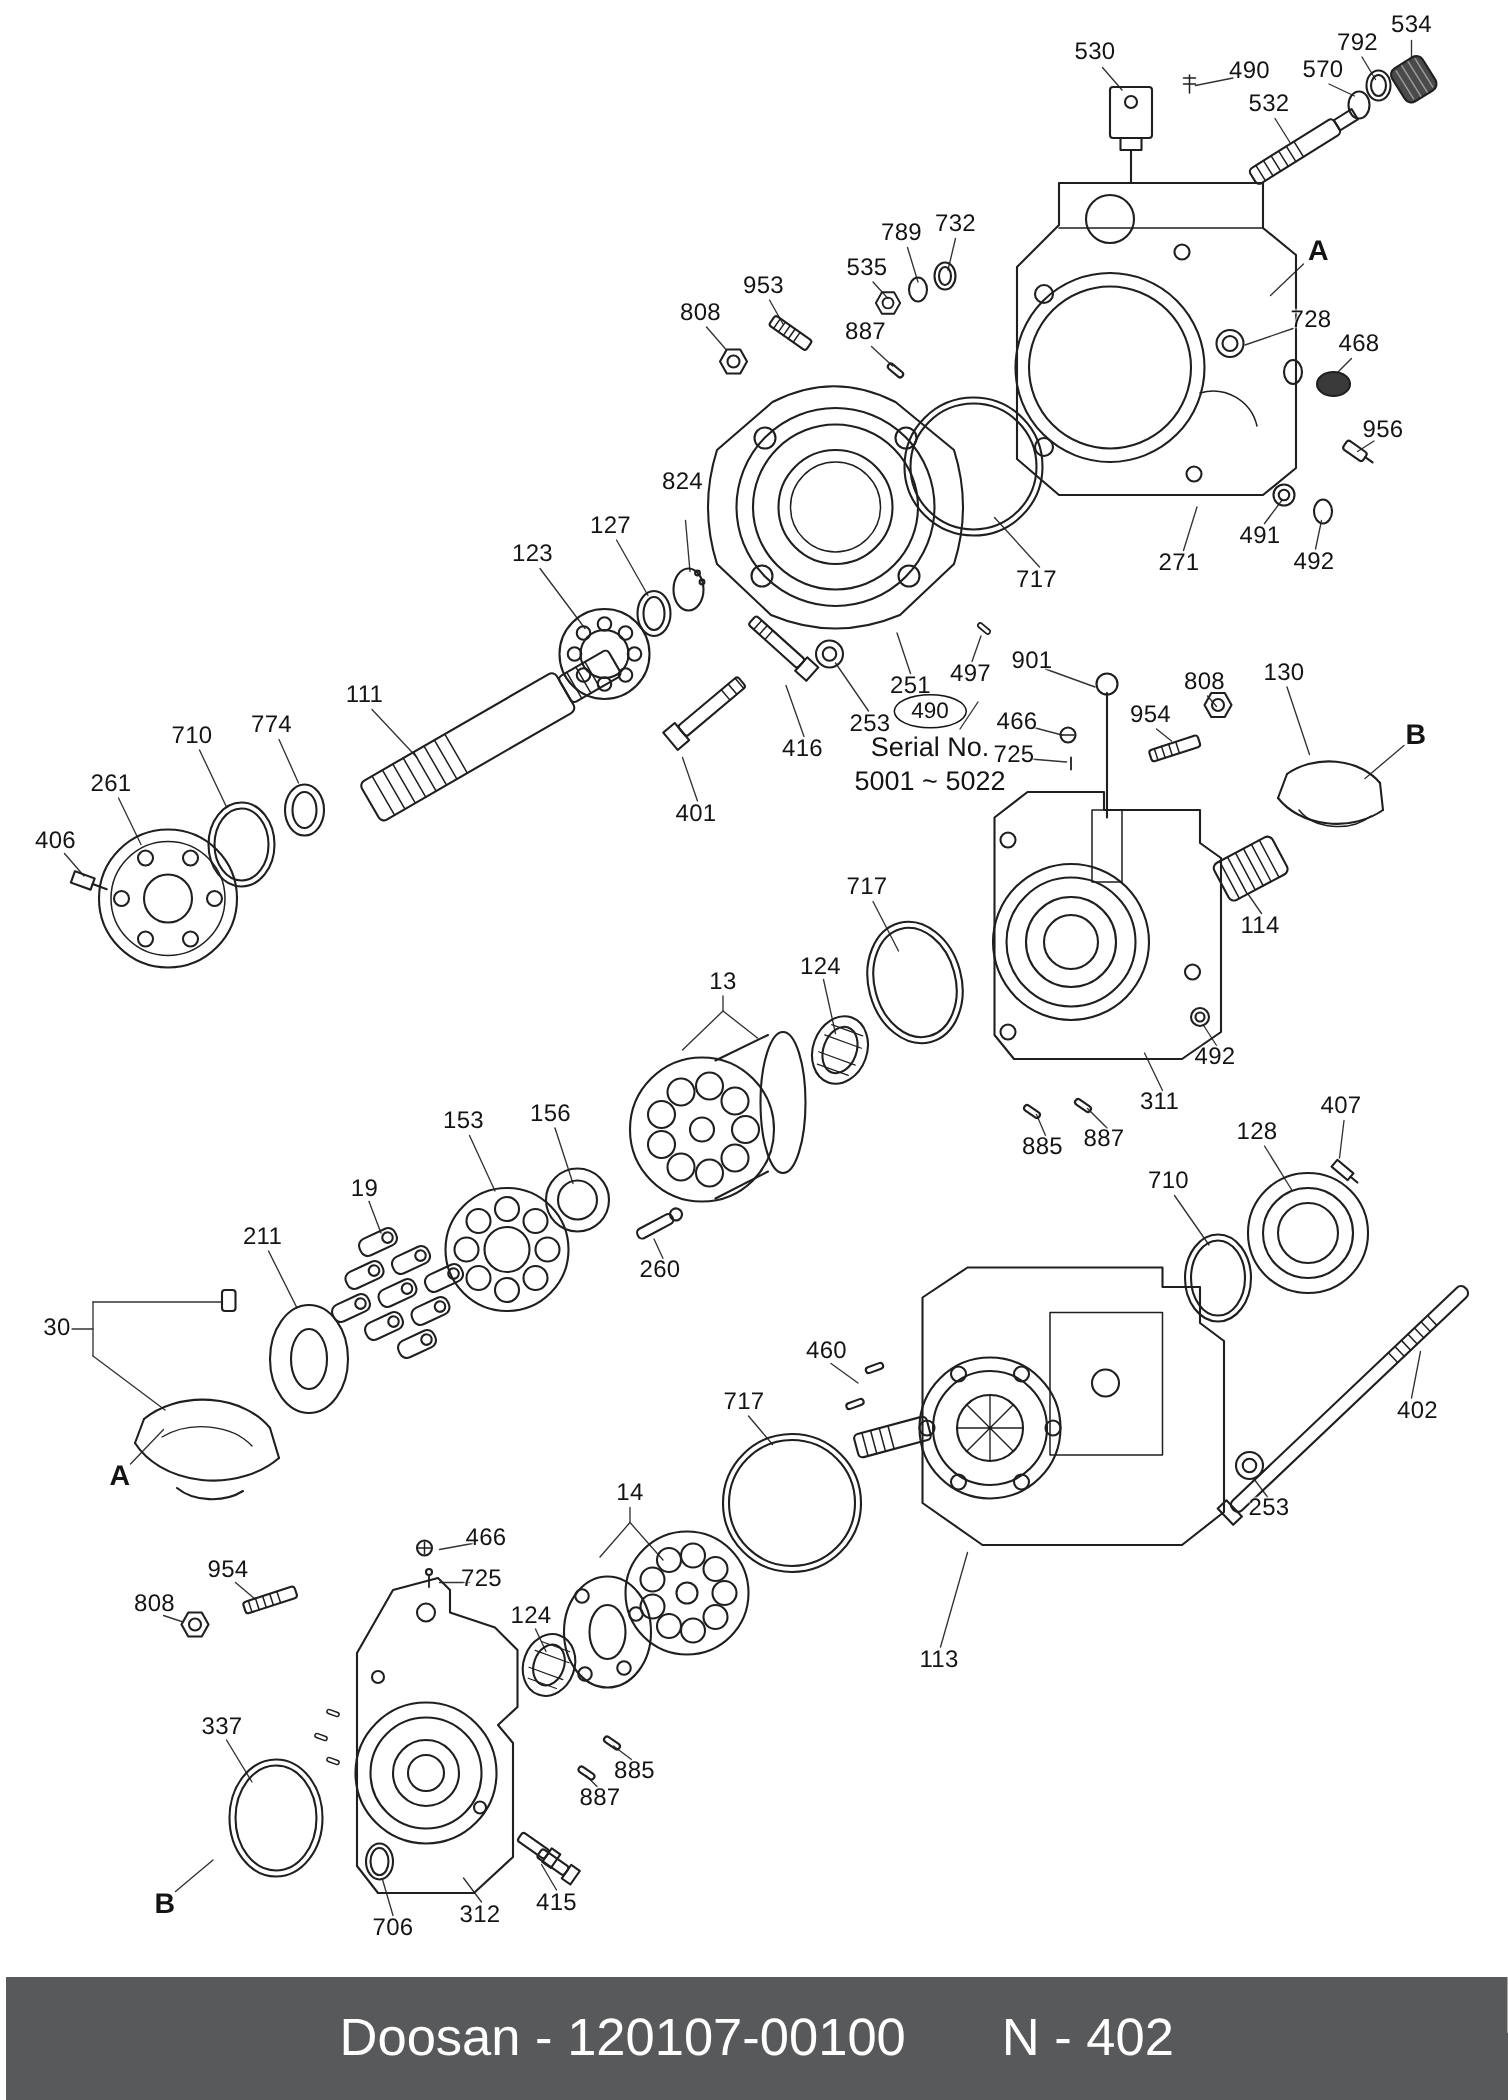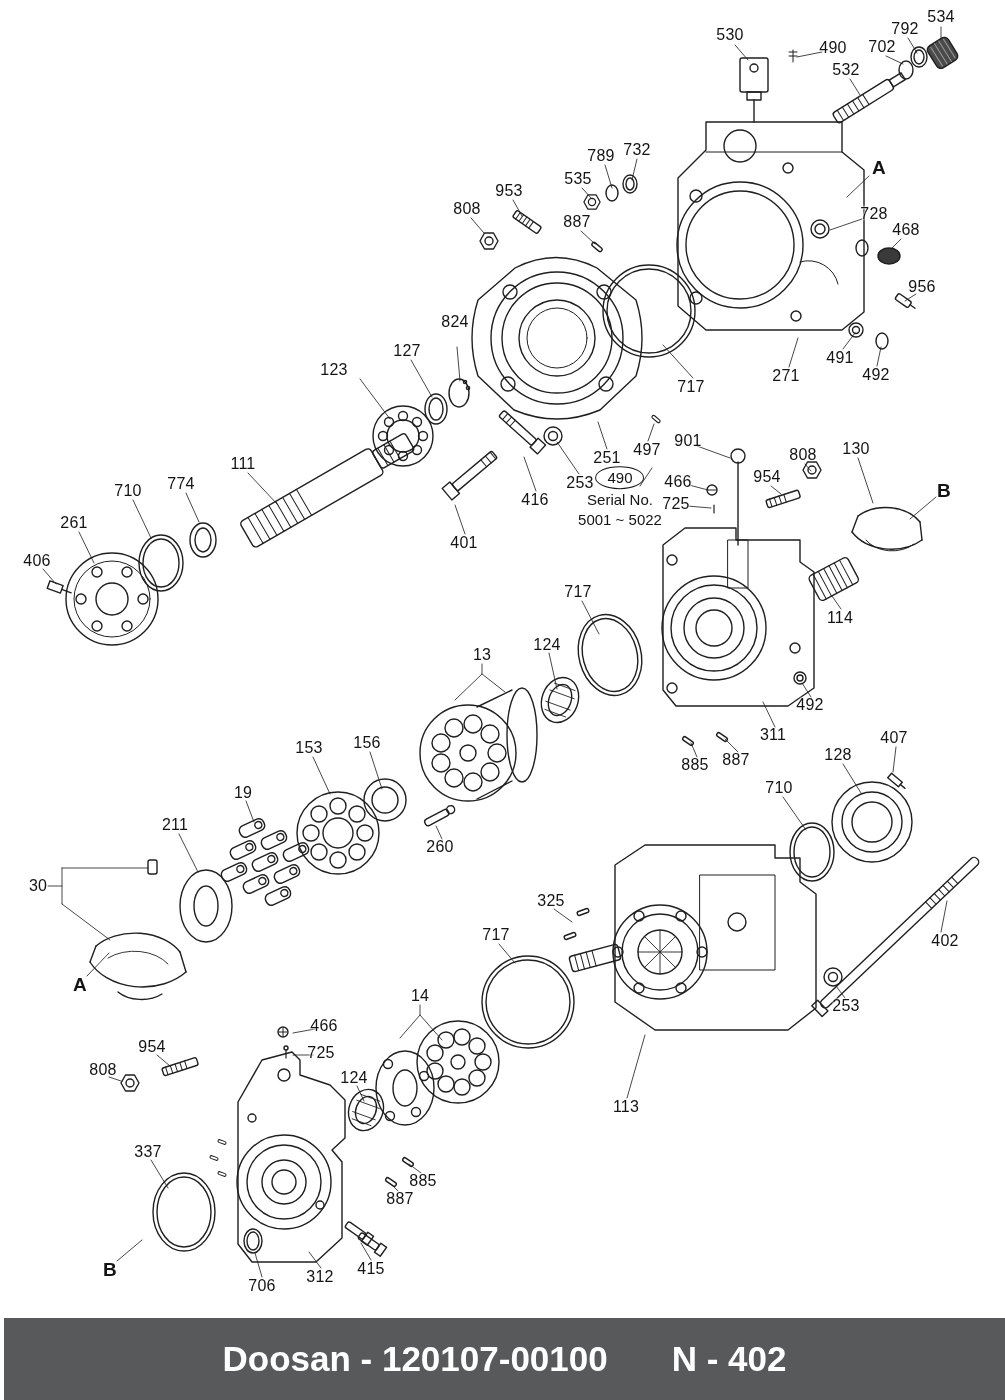--- a/index.html
+++ b/index.html
@@ -5,23 +5,23 @@
   *{margin:0;padding:0;box-sizing:border-box}
   html,body{width:1005px;height:1400px}
   body{background:#fff;font-family:"Liberation Sans",sans-serif;position:relative;overflow:hidden;color:#141414}
   .drawing{position:absolute;left:0;top:0;width:1005px;height:1318px}
   svg.art{position:absolute;left:0;top:0}
   .co{position:absolute;transform:translate(-50%,-50%);font-size:16px;font-weight:500;letter-spacing:.2px;
       white-space:nowrap;text-shadow:0 0 2px #fff,0 0 2px #fff,0 0 2px #fff}
   .lt{font-size:19px;font-weight:700}
   .serial{position:absolute;left:620px;top:497px;transform:translate(-50%,-50%);text-align:center;line-height:1.15}
   .serial-badge{display:inline-block;border:1.6px solid #141414;border-radius:50%;padding:2px 11px;font-size:15px;font-weight:500;background:#fff}
-  .serial-cap{font-size:15px;margin-top:2px;text-shadow:0 0 2px #fff}
+  .serial-cap{font-size:18px;margin-top:2px;text-shadow:0 0 2px #fff}
   .footer{position:absolute;left:4px;right:0;bottom:0;height:82px;background:#58595b;
-          display:flex;align-items:center;justify-content:center;gap:64px;color:#fff;font-size:35px;font-weight:700}
+          display:flex;align-items:center;justify-content:center;gap:64px;color:#fff;font-size:35px;font-weight:400}
 </style>
 </head>
 <body>
 
 <div class="drawing">
 
 <svg class="art" width="1005" height="1318" viewBox="0 0 1005 1318">
 <defs>
   <g id="hexnut">
           <path d="M-9 0 L-4.5 -8 L4.5 -8 L9 0 L4.5 8 L-4.5 8 Z"></path>
@@ -559,39 +559,39 @@
     <use href="#pin" transform="translate(408 1162) rotate(35)"></use>
     <use href="#pin" transform="translate(391 1182) rotate(35)"></use>
   </g>
 </g>
 </svg>
 
   <div class="co" style="left:730px;top:35px">530</div>
   <div class="co" style="left:833px;top:48px">490</div>
   <div class="co" style="left:905px;top:29px">792</div>
   <div class="co" style="left:941px;top:17px">534</div>
-  <div class="co" style="left:882px;top:47px">702</div>
+  <div class="co" style="left:882px;top:47px">570</div>
   <div class="co" style="left:846px;top:70px">532</div>
   <div class="co" style="left:601px;top:156px">789</div>
   <div class="co" style="left:637px;top:150px">732</div>
   <div class="co" style="left:578px;top:179px">535</div>
   <div class="co" style="left:577px;top:222px">887</div>
   <div class="co" style="left:509px;top:191px">953</div>
   <div class="co" style="left:467px;top:209px">808</div>
   <div class="co lt" style="left:879px;top:168px">A</div>
   <div class="co" style="left:874px;top:214px">728</div>
   <div class="co" style="left:906px;top:230px">468</div>
   <div class="co" style="left:922px;top:287px">956</div>
   <div class="co" style="left:840px;top:358px">491</div>
   <div class="co" style="left:876px;top:375px">492</div>
   <div class="co" style="left:786px;top:376px">271</div>
   <div class="co" style="left:691px;top:387px">717</div>
   <div class="co" style="left:455px;top:322px">824</div>
   <div class="co" style="left:407px;top:351px">127</div>
-  <div class="co" style="left:334px;top:370px">123</div>
+  <div class="co" style="left:355px;top:370px">123</div>
   <div class="co" style="left:243px;top:464px">111</div>
   <div class="co" style="left:181px;top:484px">774</div>
   <div class="co" style="left:128px;top:491px">710</div>
   <div class="co" style="left:74px;top:523px">261</div>
   <div class="co" style="left:37px;top:561px">406</div>
   <div class="co" style="left:464px;top:543px">401</div>
   <div class="co" style="left:535px;top:500px">416</div>
   <div class="co" style="left:580px;top:483px">253</div>
   <div class="co" style="left:607px;top:458px">251</div>
   <div class="co" style="left:647px;top:450px">497</div>
@@ -613,21 +613,21 @@
   <div class="co" style="left:309px;top:748px">153</div>
   <div class="co" style="left:367px;top:743px">156</div>
   <div class="co" style="left:838px;top:755px">128</div>
   <div class="co" style="left:894px;top:738px">407</div>
   <div class="co" style="left:779px;top:788px">710</div>
   <div class="co" style="left:243px;top:793px">19</div>
   <div class="co" style="left:175px;top:825px">211</div>
   <div class="co" style="left:440px;top:847px">260</div>
   <div class="co" style="left:38px;top:886px">30</div>
   <div class="co lt" style="left:80px;top:985px">A</div>
-  <div class="co" style="left:551px;top:901px">325</div>
+  <div class="co" style="left:551px;top:901px">460</div>
   <div class="co" style="left:496px;top:935px">717</div>
   <div class="co" style="left:945px;top:941px">402</div>
   <div class="co" style="left:846px;top:1006px">253</div>
   <div class="co" style="left:420px;top:996px">14</div>
   <div class="co" style="left:324px;top:1026px">466</div>
   <div class="co" style="left:321px;top:1053px">725</div>
   <div class="co" style="left:152px;top:1047px">954</div>
   <div class="co" style="left:103px;top:1070px">808</div>
   <div class="co" style="left:354px;top:1078px">124</div>
   <div class="co" style="left:626px;top:1107px">113</div>

